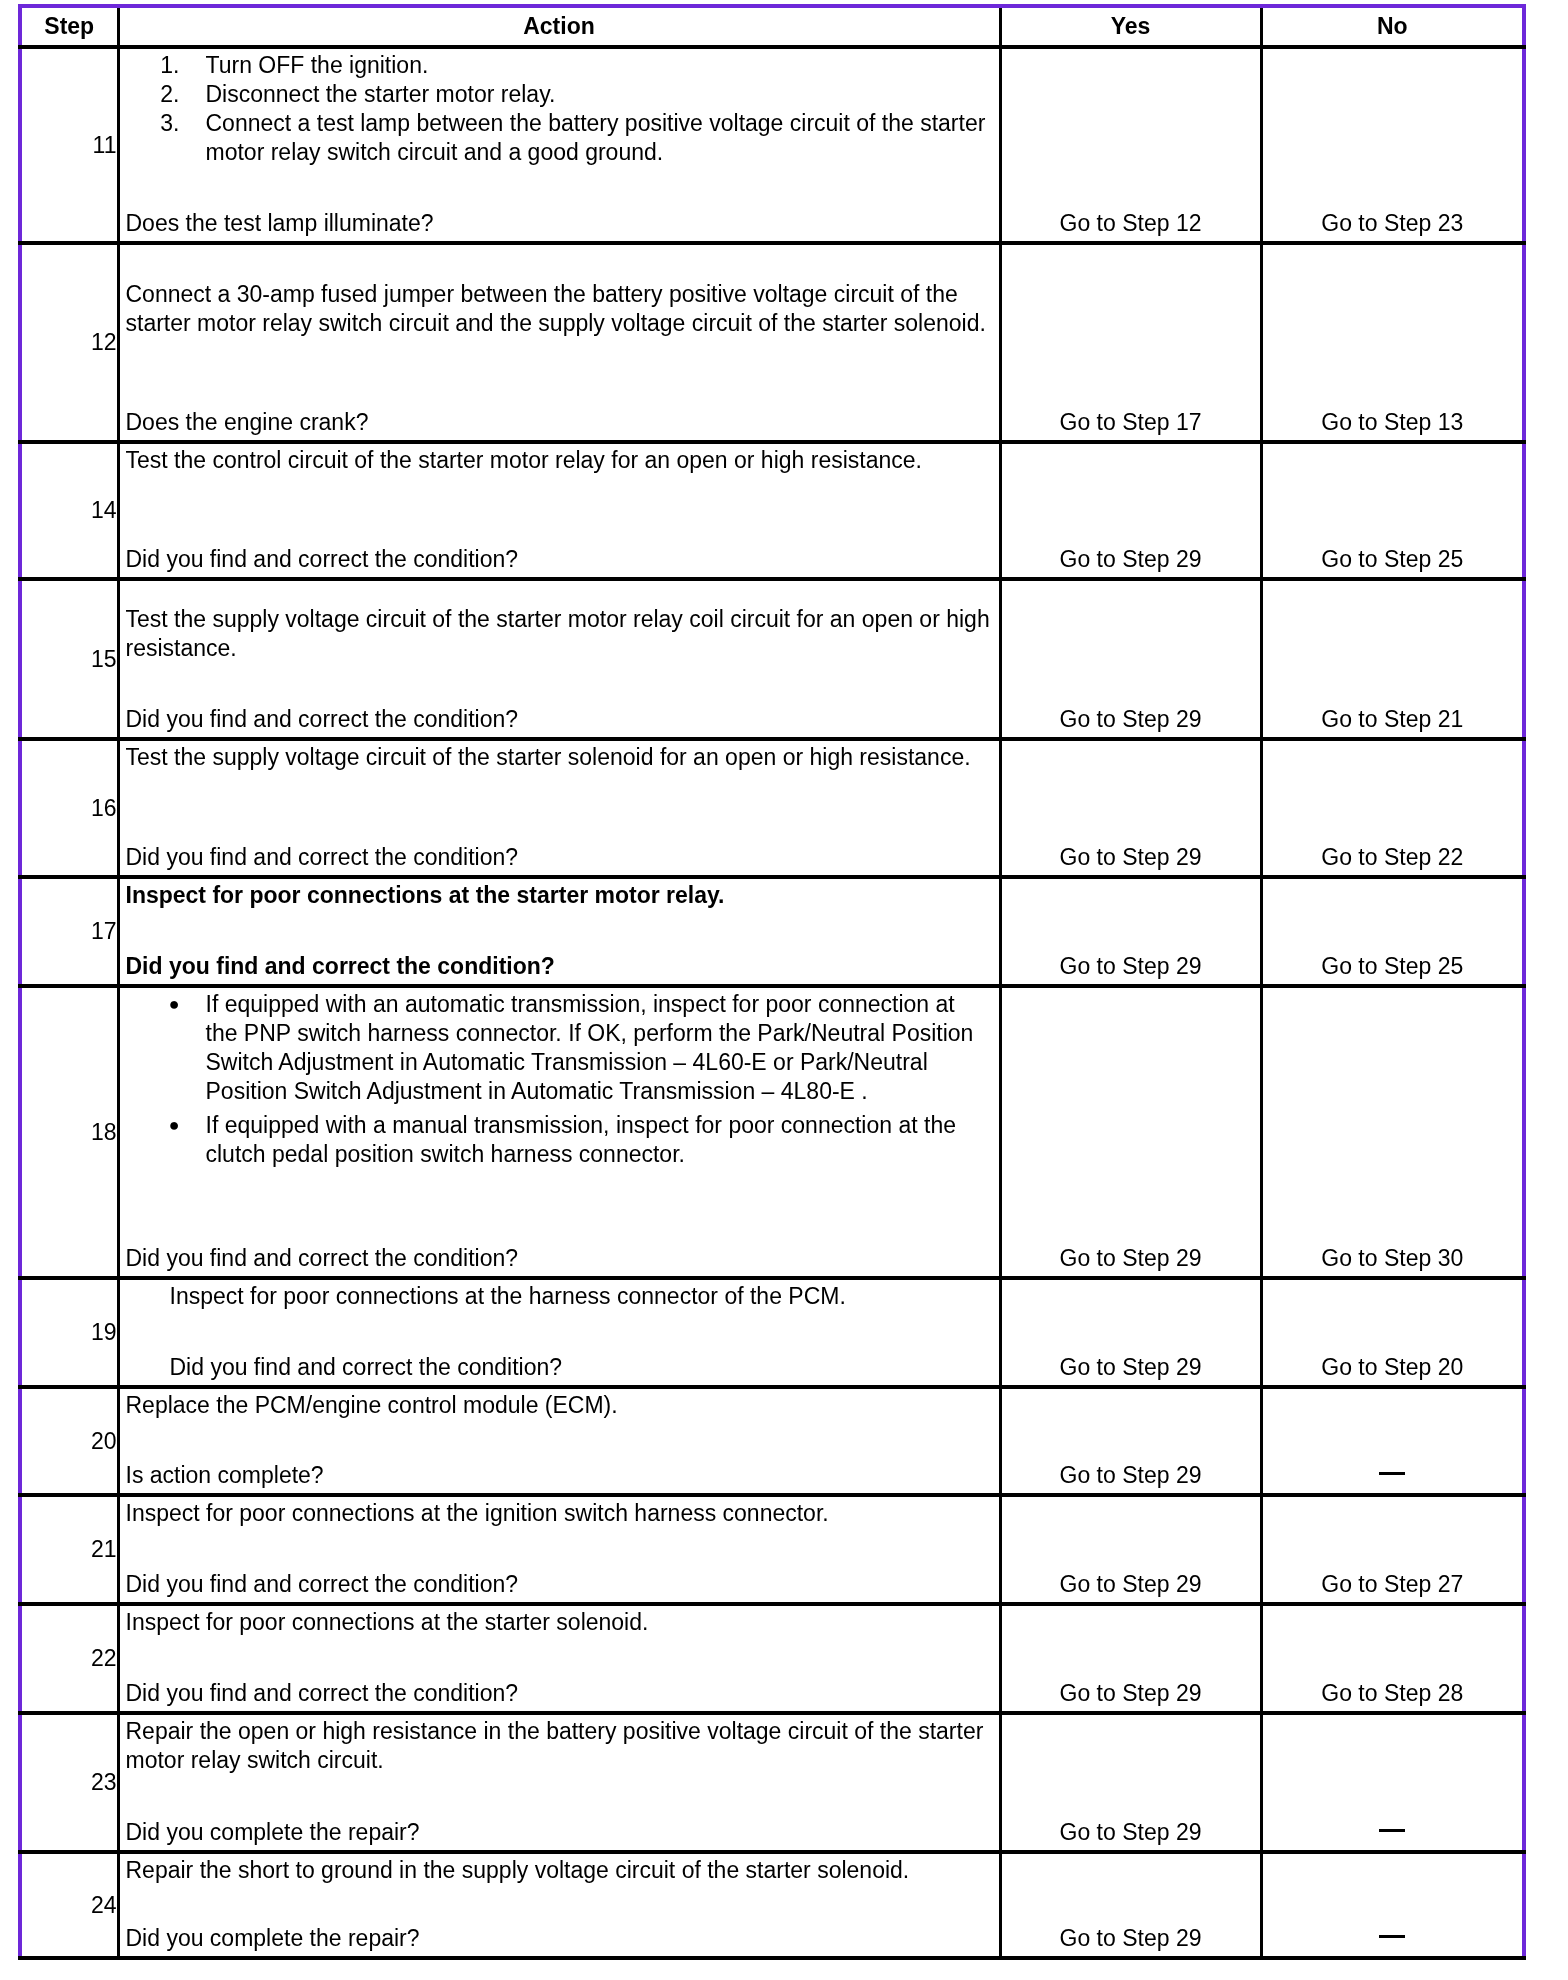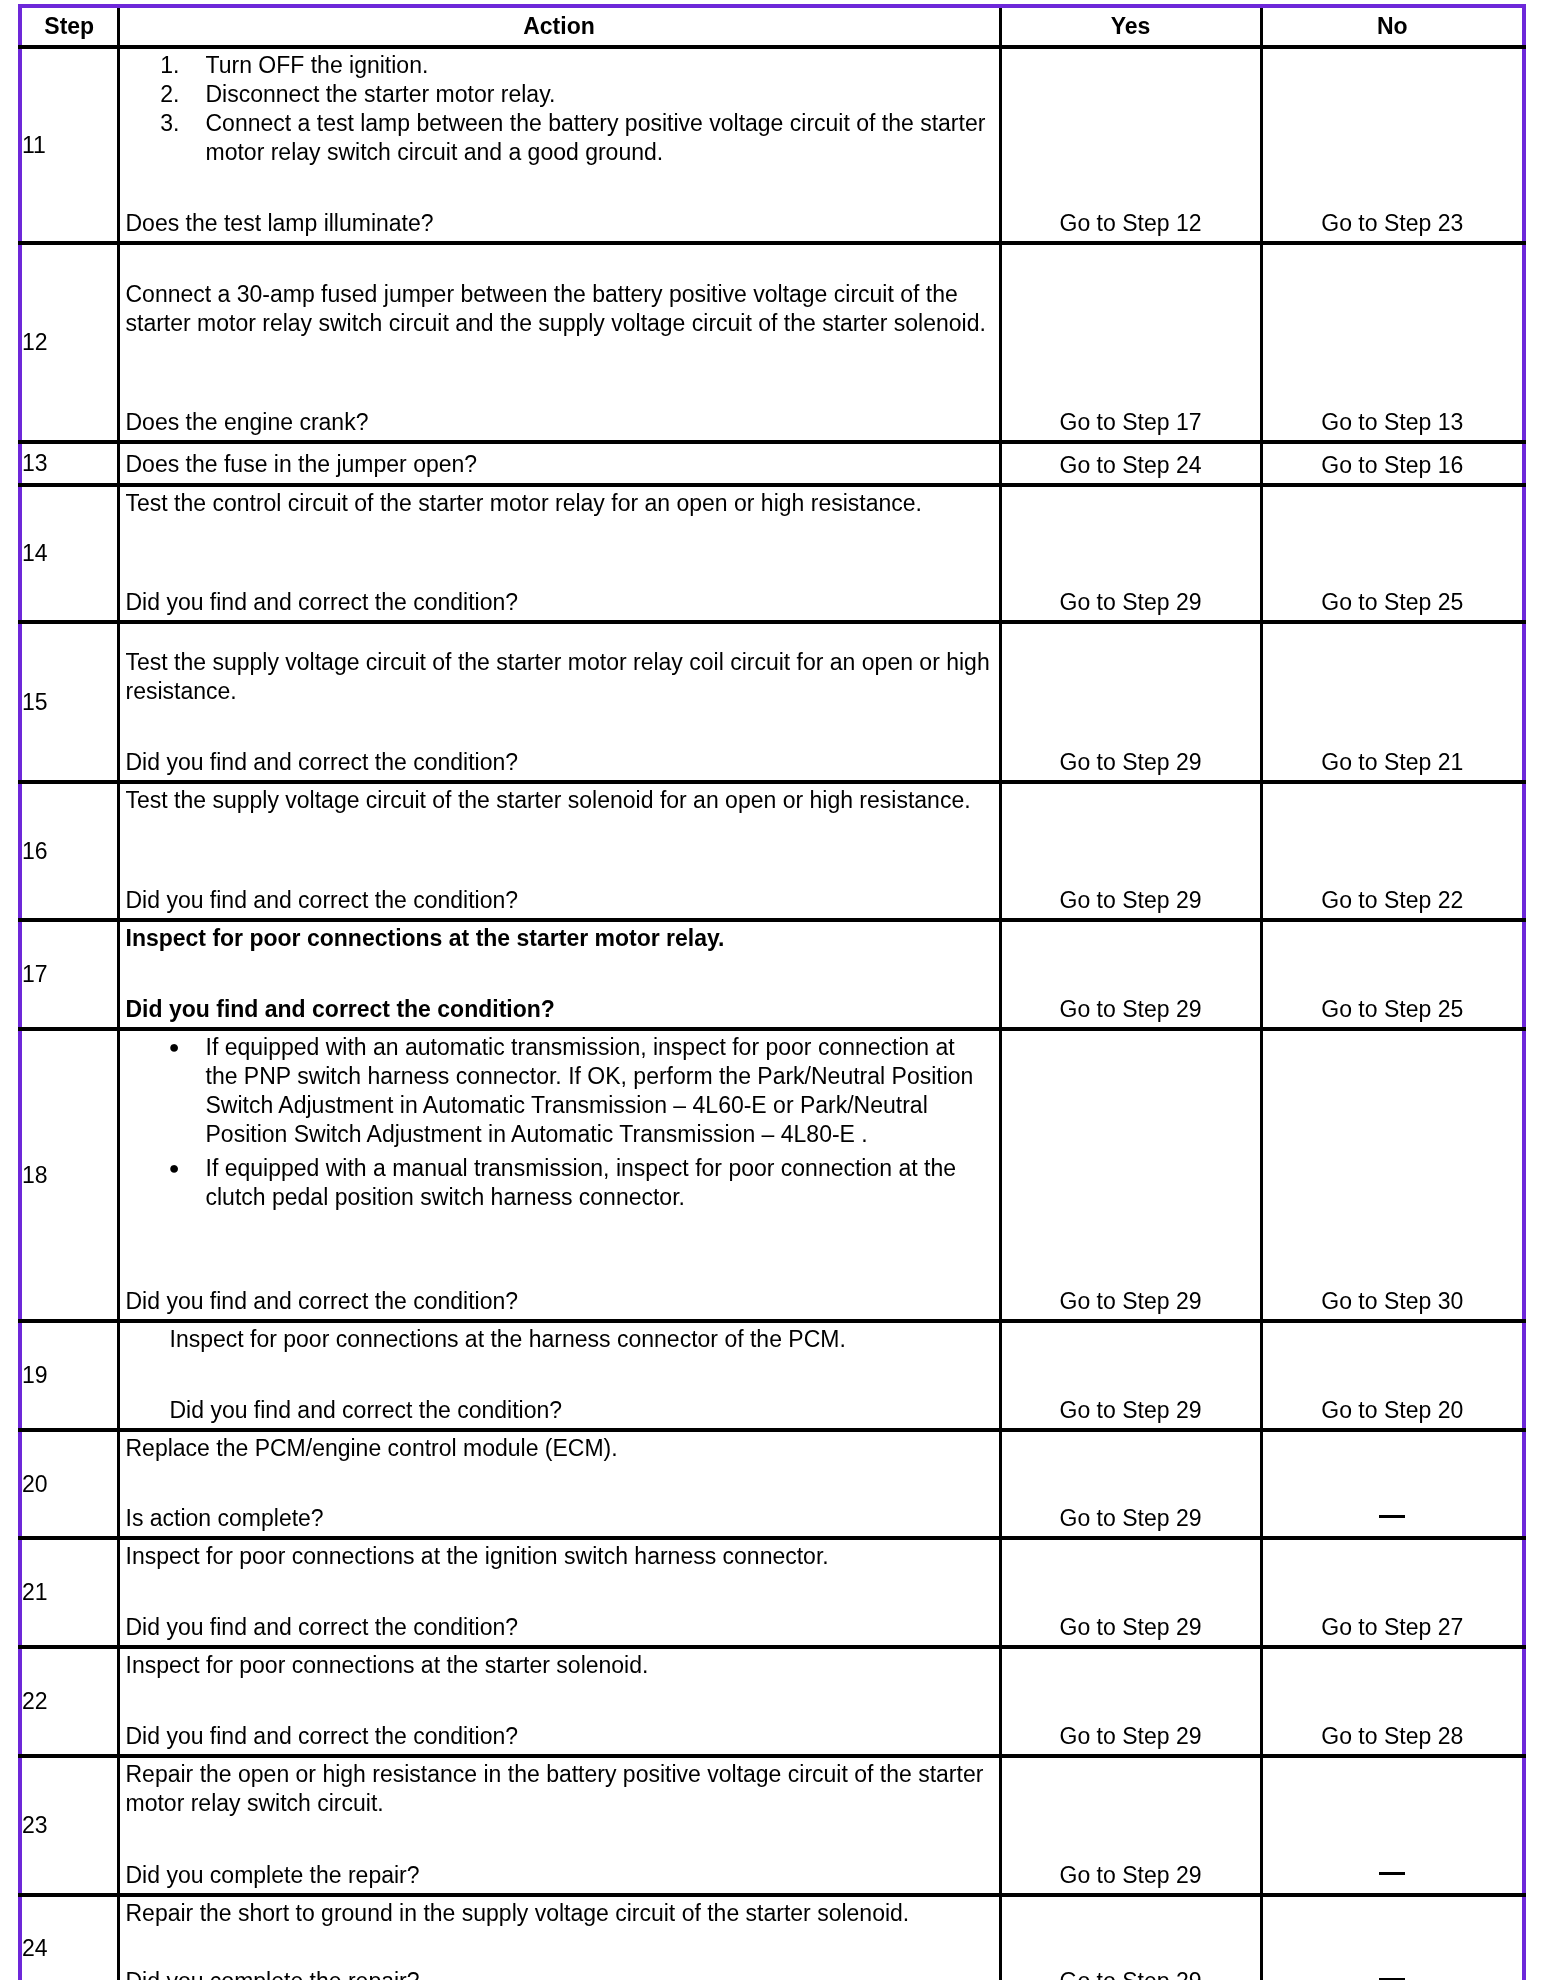--- a/index.html
+++ b/index.html
@@ -10,21 +10,21 @@
                  border: 4px solid #6d28d9; font-size: 23px; line-height: 29px; }
     table.diag col.c-step { width: 98px; }
     table.diag col.c-action { width: 882px; }
     table.diag col.c-yes { width: 261px; }
     table.diag col.c-no { width: 263px; }
     table.diag th, table.diag td { border-left: 3px solid #000; border-right: 3px solid #000;
                  padding: 0; vertical-align: top; }
     table.diag th { font-weight: bold; height: 37px; text-align: center; vertical-align: middle;
                  border-bottom: 4px solid #000; }
     table.diag tr.row td { border-bottom: 4px solid #000; }
-    td.step { text-align: left; vertical-align: middle !important; }
+    td.step { text-align: right; vertical-align: middle !important; }
     td.action { padding: 2px 6px 0 6px !important; }
     td.yes, td.no { text-align: center; vertical-align: bottom !important; padding-bottom: 3px !important; }
     .action-inner { display: flex; flex-direction: column; height: 100%; justify-content: space-between; }
     .question { padding-bottom: 3px; }
     ol.steps { margin: 0; padding: 0; list-style: none; }
     ol.steps li, ul.bullets li { display: flex; }
     ol.steps li .num { width: 80px; text-align: right; padding-right: 26px; box-sizing: border-box; flex: none; margin-left: 0; }
     ul.bullets { margin: 0; padding: 0; list-style: none; }
     ul.bullets li { margin-bottom: 5px; }
     ul.bullets li .bul { width: 80px; text-align: right; padding-right: 26px; box-sizing: border-box; flex: none; font-size: 18px; }
@@ -79,31 +79,20 @@
     <td class="step">12</td>
     <td class="action">
       <div class="action-inner" style="height: 160px; margin-top: 33px;">
         <div class="action-body">Connect a 30-amp fused jumper between the battery positive voltage circuit of the starter motor relay switch circuit and the supply voltage circuit of the starter solenoid.</div>
         <div class="question">Does the engine crank?</div>
       </div>
     </td>
     <td class="yes">Go to Step 17</td>
     <td class="no">Go to Step 13</td>
   </tr>
-      <tr class="row" style="height: 43px;">
-    <td class="step">13</td>
-    <td class="action" style="vertical-align: middle;">
-      <div class="action-inner">
-
-        <div class="question" style="padding-bottom: 0px;">Does the fuse in the jumper open?</div>
-      </div>
-    </td>
-    <td class="yes">Go to Step 24</td>
-    <td class="no">Go to Step 16</td>
-  </tr>
       <tr class="row" style="height: 137px;">
     <td class="step">14</td>
     <td class="action">
       <div class="action-inner" style="height: 131px;">
         <div class="action-body">Test the control circuit of the starter motor relay for an open or high resistance.</div>
         <div class="question">Did you find and correct the condition?</div>
       </div>
     </td>
     <td class="yes">Go to Step 29</td>
     <td class="no">Go to Step 25</td>

